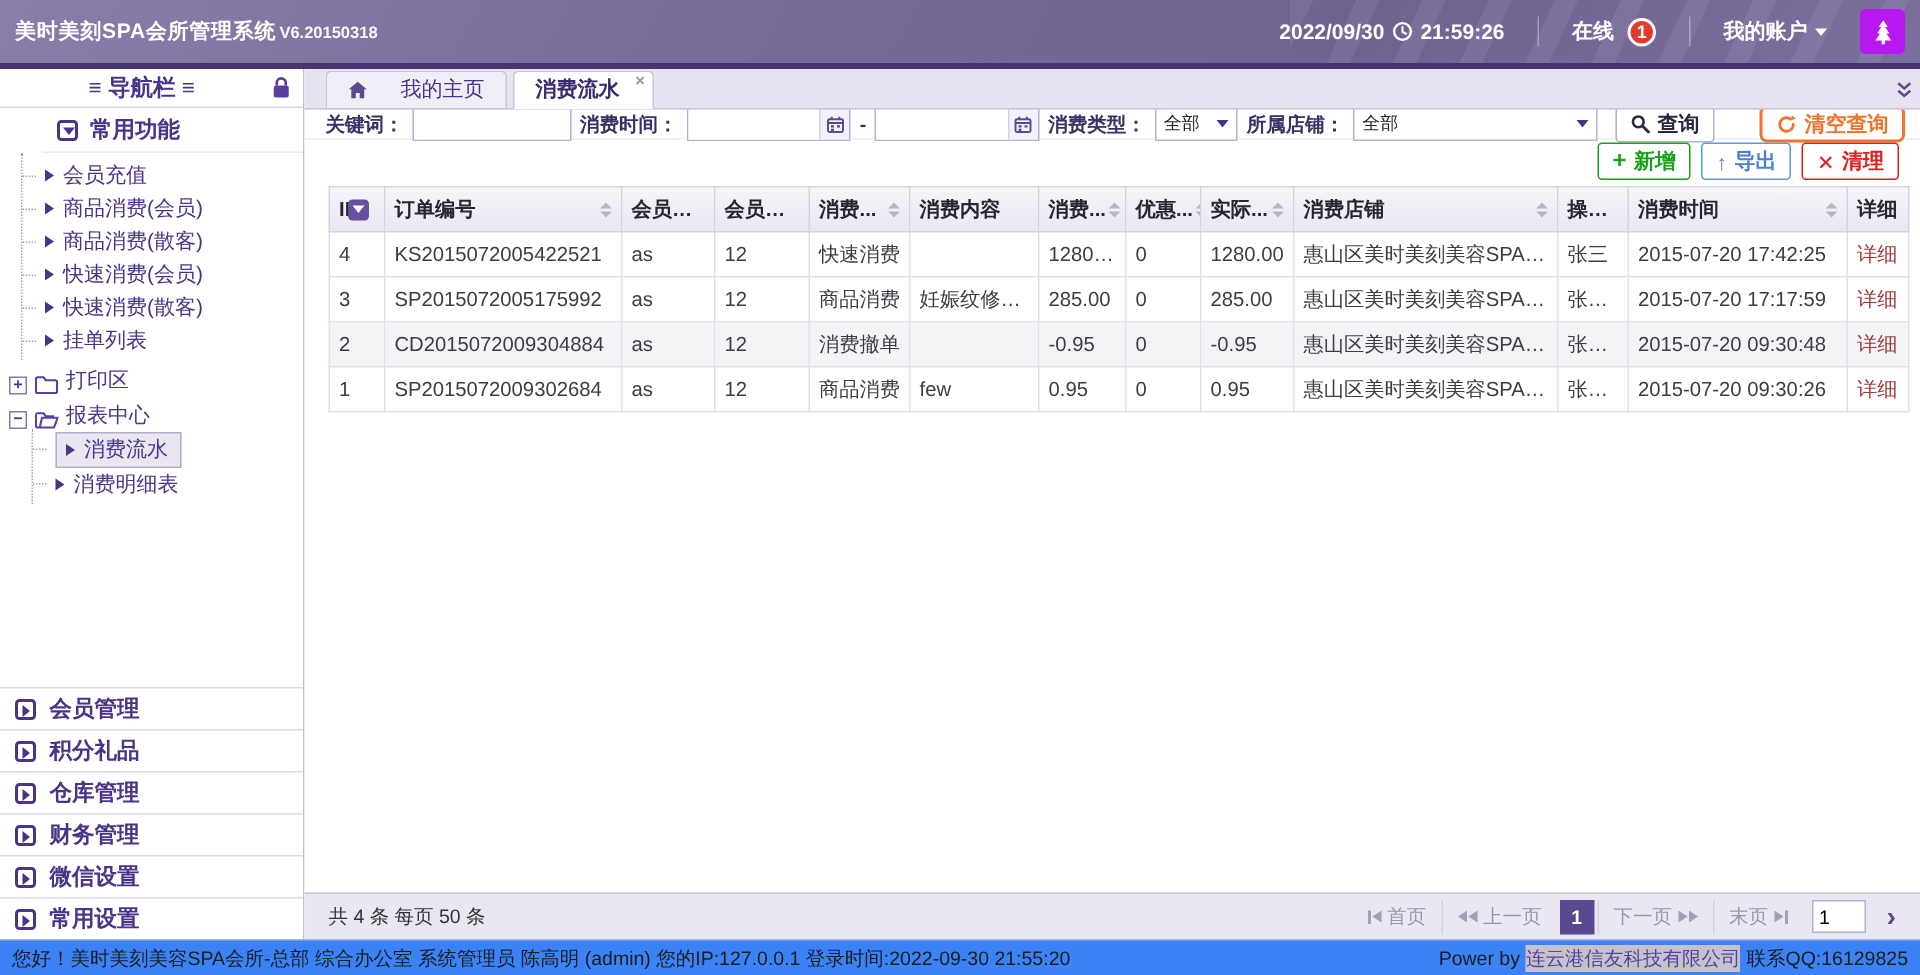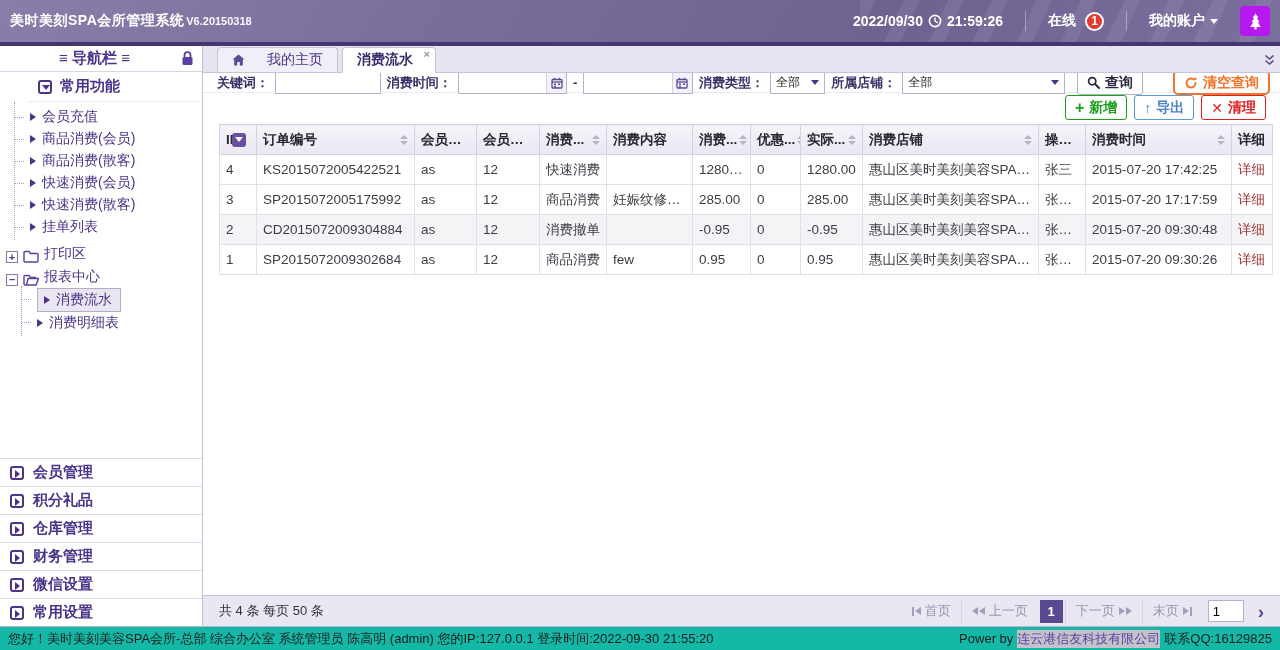--- a/index.html
+++ b/index.html
@@ -114,21 +114,21 @@
   .pnum { width:23px; height:23px; background:#5a4890; color:#fff; font-weight:bold; display:flex; align-items:center; justify-content:center; margin:0 2px; cursor:pointer; }
   .bar { width:2px; height:9px; background:#a49dbb; }
   .tl { width:0; height:0; border-top:4.5px solid transparent; border-bottom:4.5px solid transparent; border-right:6px solid #a49dbb; }
   .tr2 { width:0; height:0; border-top:4.5px solid transparent; border-bottom:4.5px solid transparent; border-left:6px solid #a49dbb; }
   .dbl { display:flex; gap:1px; }
   .pg-input { width:36px; height:22px; border:1px solid #b7aed2; background:#fff; padding:0 4px; font-size:13px; font-family:inherit; margin:0 8px 0 6px; }
   .go-arrow { color:#5a4890; font-size:19px; font-weight:bold; line-height:1; cursor:pointer; padding:0 6px; }
   .go-arrow::before { content:"\203a"; }
 
   
-  .statusbar { height:24px; flex:none; background:#14b8a6; border-top:1px solid #b9b2cf; display:flex; align-items:center; padding:0 8px; font-size:13px; color:#1d1d1d; }
+  .statusbar { height:24px; flex:none; background:#3b82f6; border-top:1px solid #b9b2cf; display:flex; align-items:center; padding:0 8px; font-size:13px; color:#1d1d1d; }
   .statusbar .spacer { flex:1; }
   .power { display:flex; align-items:center; gap:4px; white-space:nowrap; }
   .company-link { color:#5b3fa0; background:#c4c2ca; text-decoration:none; cursor:pointer; }
   svg { display:block; }
 </style>
 </head>
 <body>
 
 <div class="app">
 

